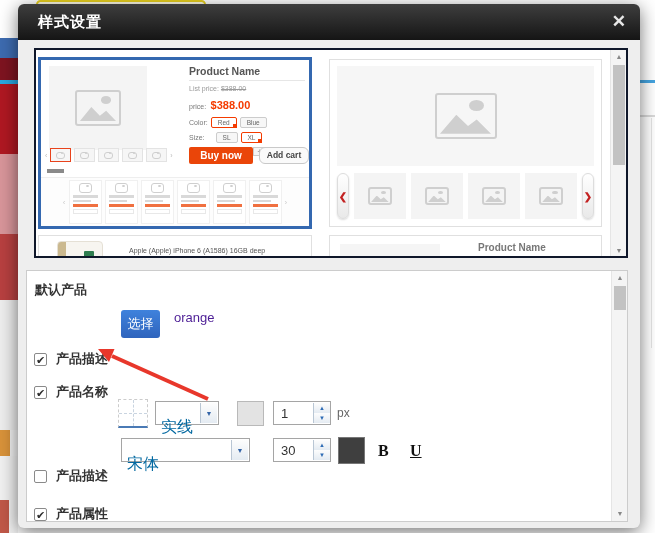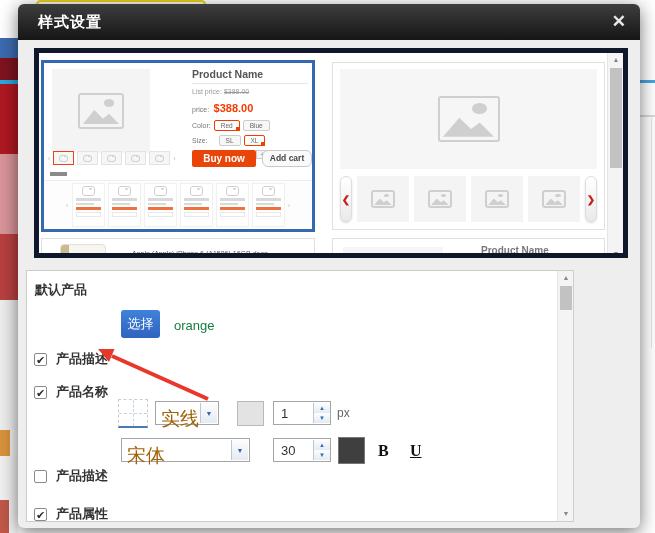--- a/index.html
+++ b/index.html
@@ -19,21 +19,21 @@
   .modal { position:absolute; left:18px; top:4px; width:622px; height:524px; z-index:2;
            border-radius:6px; background:#eee; box-shadow:0 4px 18px rgba(0,0,0,.55); }
   .modal-header { position:relative; height:36px; border-radius:6px 6px 0 0;
                   background:linear-gradient(#3e3e3e,#151515); }
   .modal-title { position:absolute; left:20px; top:9px; color:#fff; font-size:15px; font-weight:bold; letter-spacing:1px; }
   .modal-close { position:absolute; right:14px; top:7px; color:#e8e8e8; font-size:17px; font-weight:bold; cursor:pointer; }
   .modal-body { position:relative; width:100%; height:488px; }
 
   
   .preview-panel { position:absolute; left:16px; top:8px; width:594px; height:210px;
-                   background:#fff; border:5px solid #0f172a; overflow:hidden; }
+                   background:#fff; border:2px solid #0f172a; overflow:hidden; }
   .tcard { position:absolute; background:#fff; overflow:hidden; }
   .tcard1 { left:2px; top:7px; width:274px; height:172px; border:3px solid #3468b0; }
   .tcard2 { left:293px; top:9px; width:273px; height:168px; border:1px solid #e0e0e0; }
   .tcard3 { left:2px; top:185px; width:274px; height:70px; border:1px solid #e0e0e0; }
   .tcard4 { left:293px; top:185px; width:273px; height:70px; border:1px solid #e0e0e0; }
 
   
   .picto { position:relative; border:2px solid #cfcfcf; border-radius:3px; background:transparent; }
   .picto::before { content:""; position:absolute; right:18%; top:12%; width:26%; height:26%; border-radius:50%; background:#cfcfcf; }
   .picto::after  { content:""; position:absolute; left:6%; bottom:6%; width:0; height:0;
@@ -94,38 +94,38 @@
   .c4-ph { position:absolute; left:10px; top:8px; width:100px; height:58px; background:#f5f5f5; }
   .c4-col { position:absolute; left:148px; top:6px; width:110px; }
   .c4-name { font-size:10px; font-weight:bold; color:#777; border-bottom:1px solid #eee; padding-bottom:3px; }
 
   
   .sb { position:absolute; width:16px; background:#f4f4f4; border-left:1px solid #e5e5e5; }
   .sb-btn { position:absolute; left:0; width:16px; height:14px; text-align:center; font-size:7px; color:#888; line-height:14px; }
   .sb-thumb { position:absolute; left:2px; width:12px; background:#c2c2c2; }
 
   
-  .form-panel { position:absolute; left:8px; top:230px; width:548px; height:252px;
+  .form-panel { position:absolute; left:8px; top:230px; width:602px; height:252px;
                 background:#fff; border:1px solid #ccc; overflow:hidden; }
   .f-label { position:absolute; font-size:13px; color:#333; font-weight:bold; }
   .sel-btn { position:absolute; left:94px; top:39px; width:39px; height:28px; border-radius:3px;
              background:linear-gradient(#3f82dc,#2f64bd); color:#fff; font-size:13px; text-align:center; line-height:28px; cursor:pointer; }
-  .sel-val { position:absolute; left:147px; top:47px; font-size:13px; color:#15803d; }
+  .sel-val { position:absolute; left:147px; top:39px; font-size:13px; color:#4c1d95; }
   .cbrow { position:absolute; left:7px; display:flex; align-items:center; gap:9px; }
   .cbbox { width:13px; height:13px; border:1px solid #8a8a8a; border-radius:2px; background:#fff;
            font-size:11px; line-height:12px; text-align:center; color:#2d2d2d; cursor:pointer; }
   .cbrow span.lbl { font-size:13px; color:#333; font-weight:bold; }
 
   .border-widget { position:absolute; left:91px; top:128px; width:30px; height:29px; background:#fff;
                    border:1px dashed #ccc; border-bottom:2px solid #4a7ab5; }
   .border-widget::before { content:""; position:absolute; left:0; right:0; top:50%; border-top:1px dashed #c9d4e0; }
   .border-widget::after  { content:""; position:absolute; top:0; bottom:0; left:50%; border-left:1px dashed #c9d4e0; }
 
   .dd { position:absolute; height:24px; background:#fff; border:1px solid #a5a5a5; }
-  .dd .dd-txt { position:absolute; left:5px; top:4px; font-size:19px; color:#a16207; }
+  .dd .dd-txt { position:absolute; left:5px; top:15px; font-size:16px; color:#0369a1; }
   .dd .dd-btn { position:absolute; right:1px; top:1px; bottom:1px; width:17px; background:linear-gradient(#fdfdfd,#e4ebf2);
                 border-left:1px solid #b9c6d4; text-align:center; color:#3465a8; font-size:7px; line-height:21px; cursor:pointer; }
   .dd-style { left:128px; top:130px; width:64px; }
   .dd-font  { left:94px;  top:167px; width:129px; }
 
   .swatch { position:absolute; border:1px solid #b9b9b9; cursor:pointer; }
   .swatch-gray { left:210px; top:130px; width:27px; height:25px; background:#e3e3e3; }
   .swatch-dark { left:311px; top:166px; width:27px; height:27px; background:#3f3f3f; border-color:#777; }
 
   .spin { position:absolute; width:58px; height:24px; background:#fff; border:1px solid #a5a5a5; }

